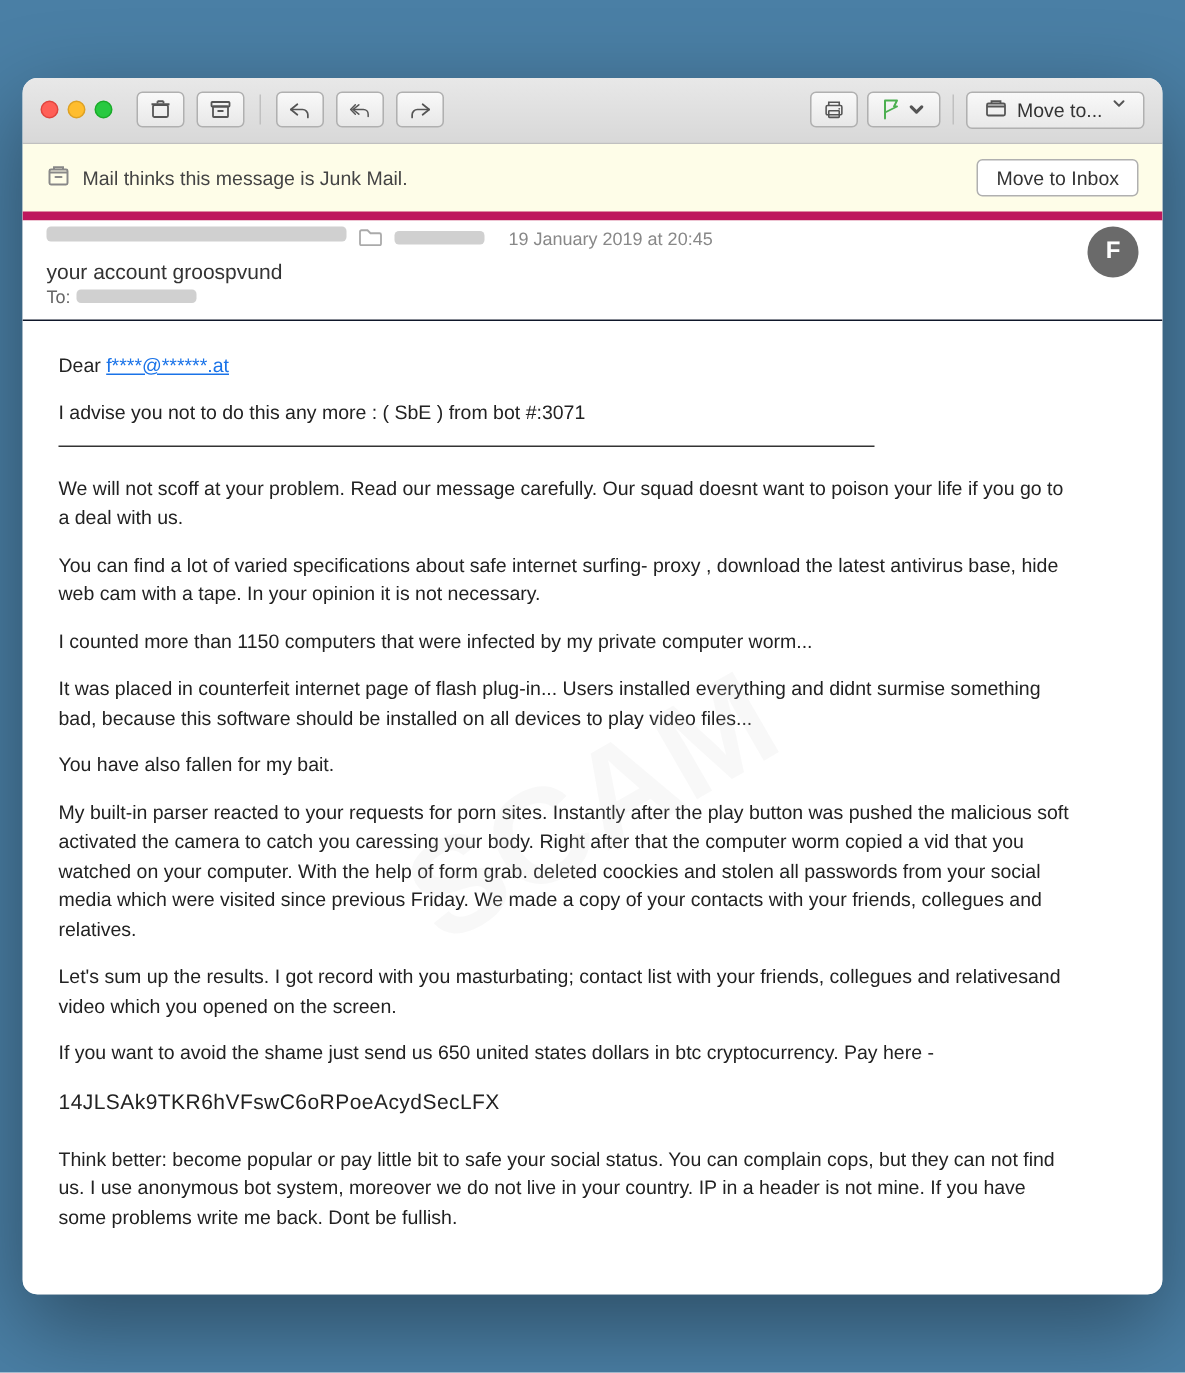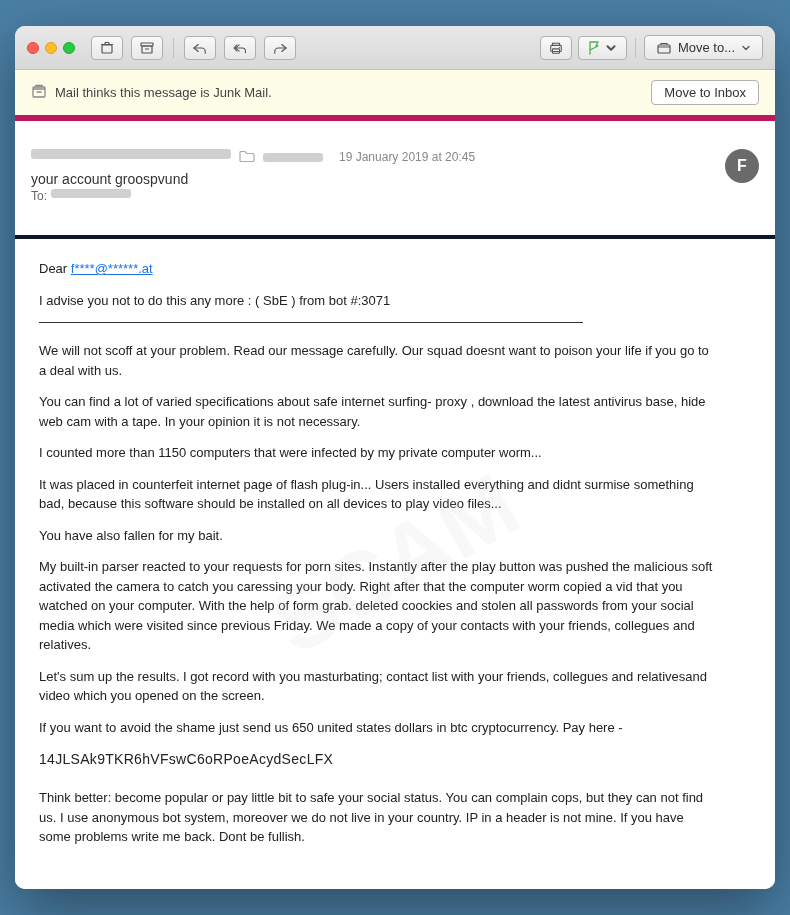--- a/index.html
+++ b/index.html
@@ -67,21 +67,21 @@
       gap: 6px;
     }
     .move-to-btn {
       background: linear-gradient(to bottom, #f9f9f9, #e8e8e8);
       border: 1px solid #b0b0b0;
       border-radius: 4px;
       padding: 4px 12px;
       font-size: 13px;
       cursor: pointer;
       display: flex;
-      align-items: center;
+      align-items: flex-start;
       gap: 4px;
       color: #333;
     }
     .junk-bar {
       background: #fefde8;
       border-bottom: 6px solid #be185d;
       padding: 10px 16px;
       display: flex;
       align-items: center;
       justify-content: space-between;
@@ -101,22 +101,22 @@
       background: white;
       border: 1px solid #b0b0b0;
       border-radius: 4px;
       padding: 4px 12px;
       font-size: 13px;
       cursor: pointer;
       color: #333;
     }
     .email-header {
       background: white;
-      border-bottom: 4px solid #0f172a;
-      padding: 28px 16px;
+      border-bottom: 1px solid #0f172a;
+      padding: 4px 16px;
     }
     .email-header-top {
       display: flex;
       align-items: flex-start;
       justify-content: space-between;
       margin-bottom: 4px;
     }
     .sender-info {
       flex: 1;
     }
@@ -133,20 +133,21 @@
     }
     .subject-line {
       font-size: 14px;
       color: #333;
       margin-bottom: 2px;
     }
     .to-line {
       font-size: 12px;
       color: #666;
       display: flex;
+      align-items: center;
       gap: 4px;
     }
     .to-name-blur {
       background: #d0d0d0;
       display: inline-block;
       height: 9px;
       width: 80px;
       border-radius: 3px;
     }
     .email-meta {

